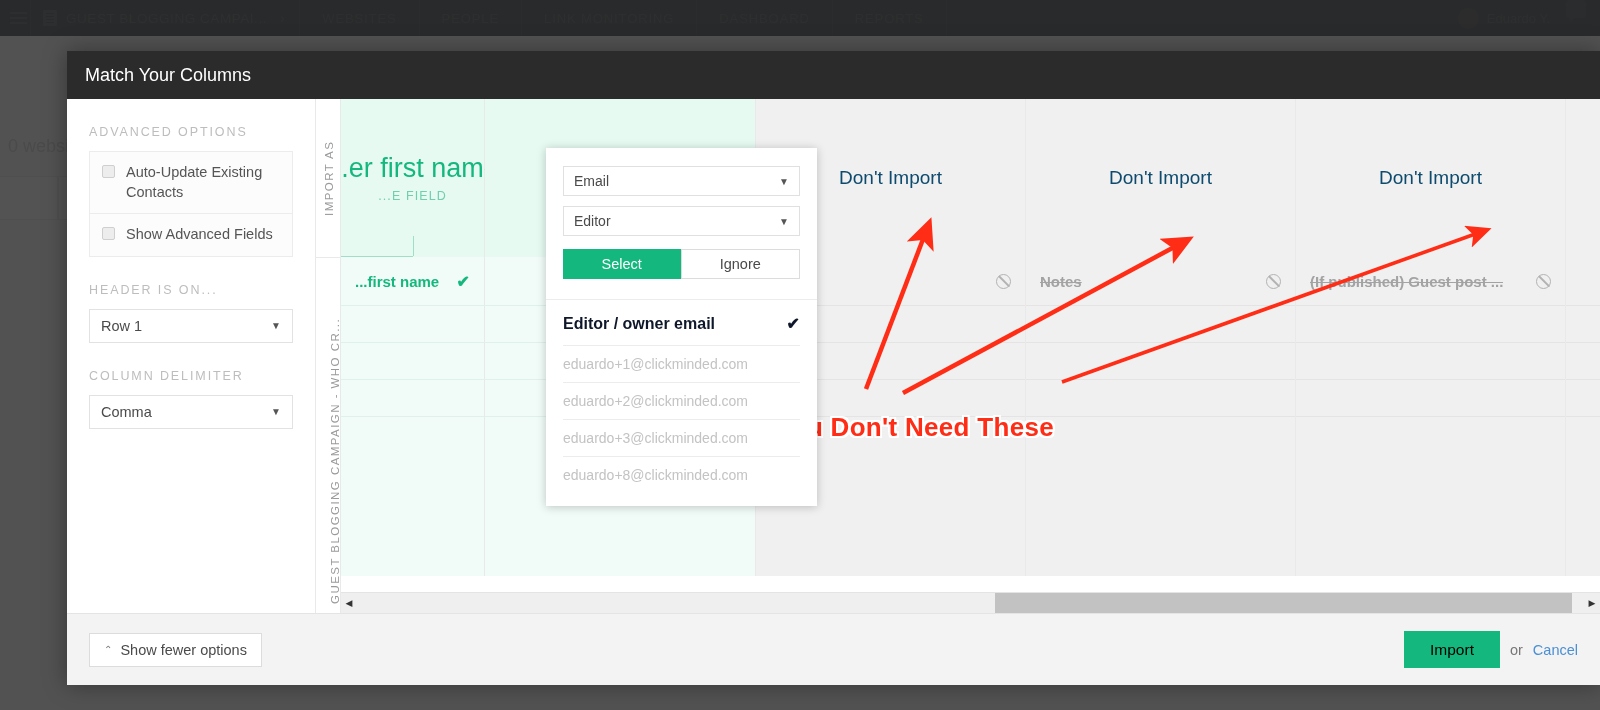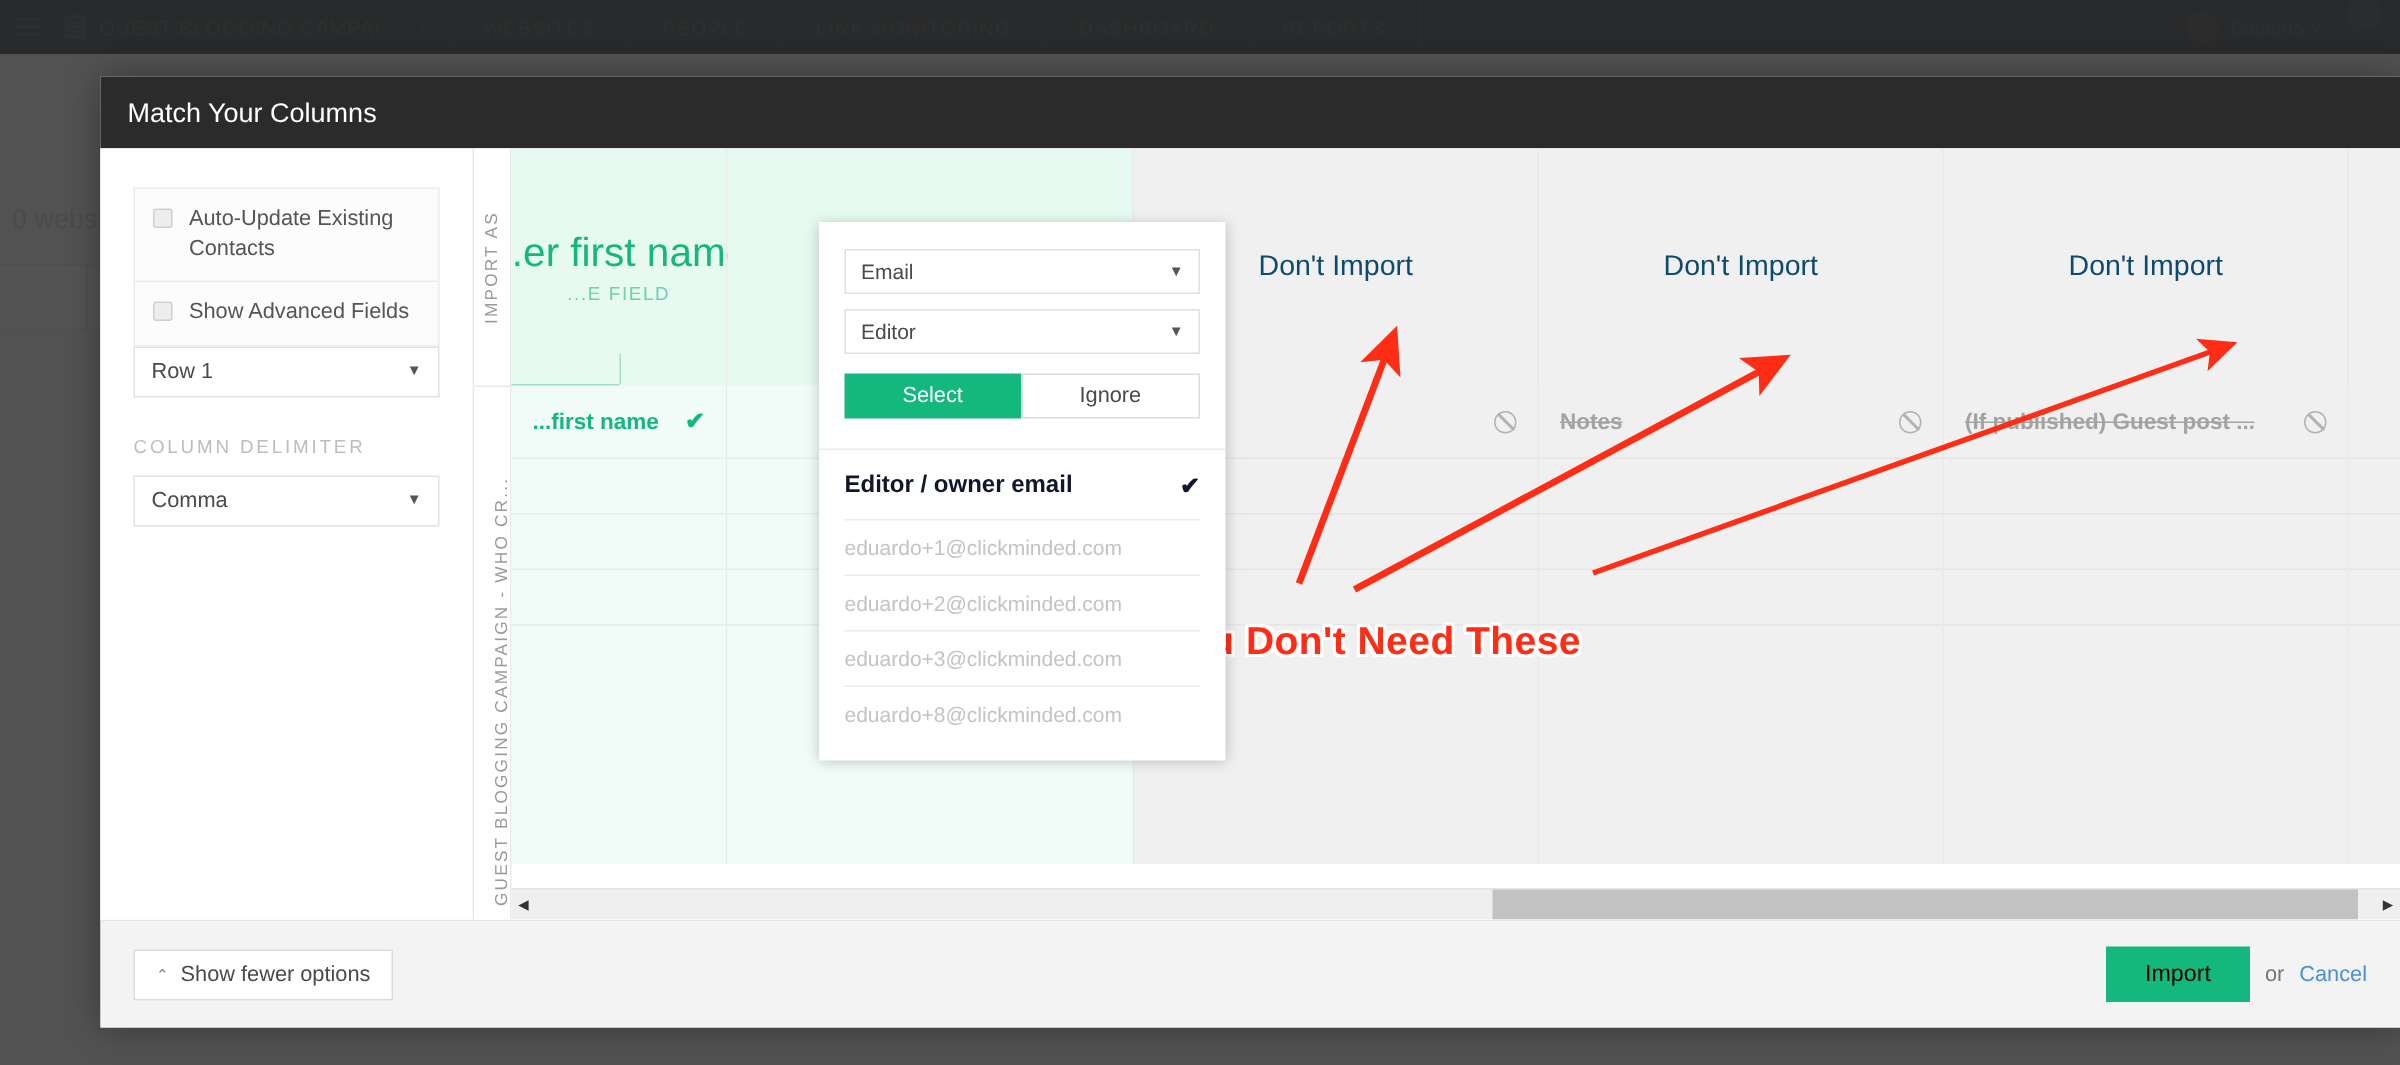--- a/index.html
+++ b/index.html
@@ -358,32 +358,34 @@
 
 <div id="modal">
 
   <div id="modal-header">
     <span>Match Your Columns</span>
   </div>
 
   <div id="modal-body">
 
     <div id="sidebar">
+      <div class="side-label">ADVANCED OPTIONS</div>
 
       <div class="opt-group">
         <div class="opt-row">
           <span class="cbx"></span>
           <span>Auto-Update Existing Contacts</span>
         </div>
         <div class="opt-row">
           <span class="cbx"></span>
           <span>Show Advanced Fields</span>
         </div>
       </div>
 
+      <div class="side-label spaced">HEADER IS ON...</div>
       <div class="side-select">
         <span>Row 1</span>
         <span class="caret">▼</span>
       </div>
 
       <div class="side-label spaced">COLUMN DELIMITER</div>
       <div class="side-select">
         <span>Comma</span>
         <span class="caret">▼</span>
       </div>

